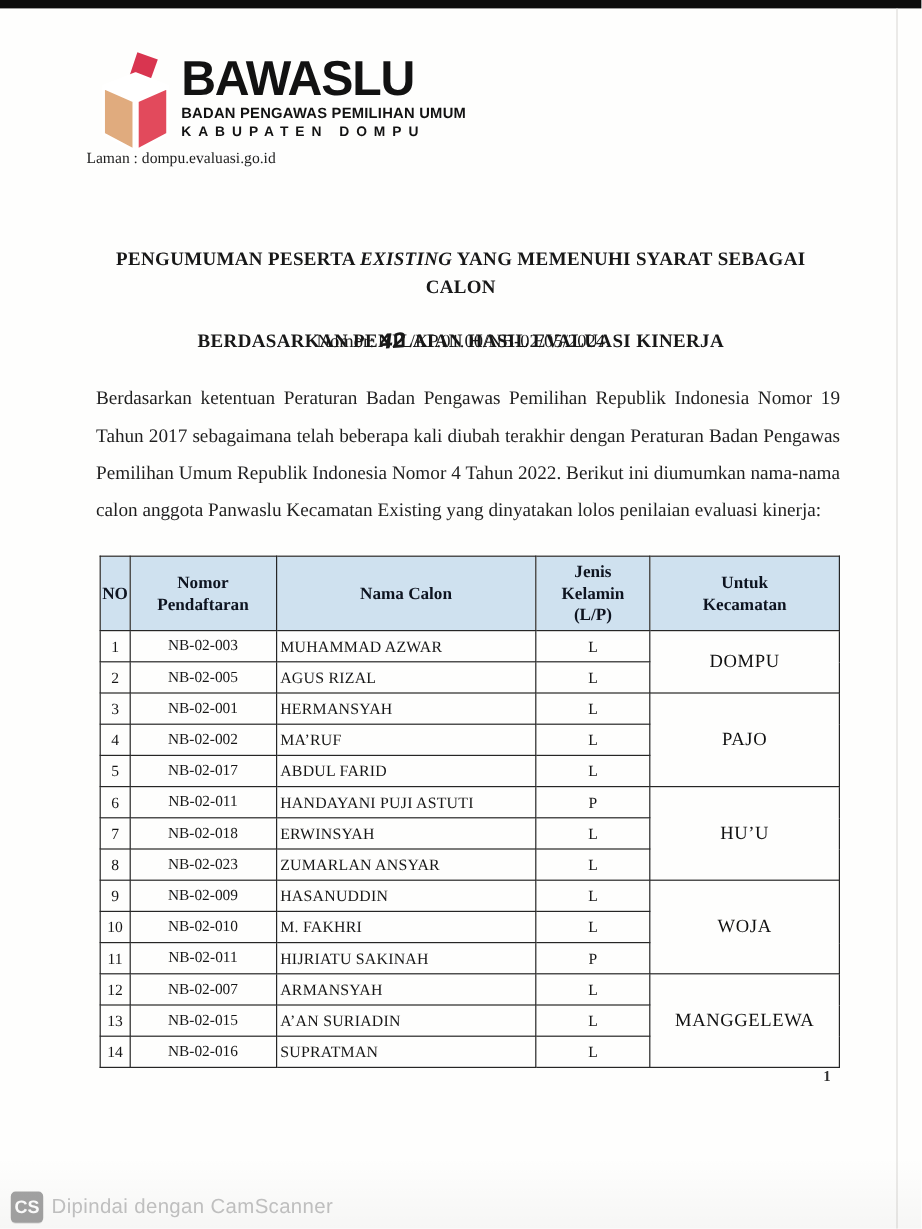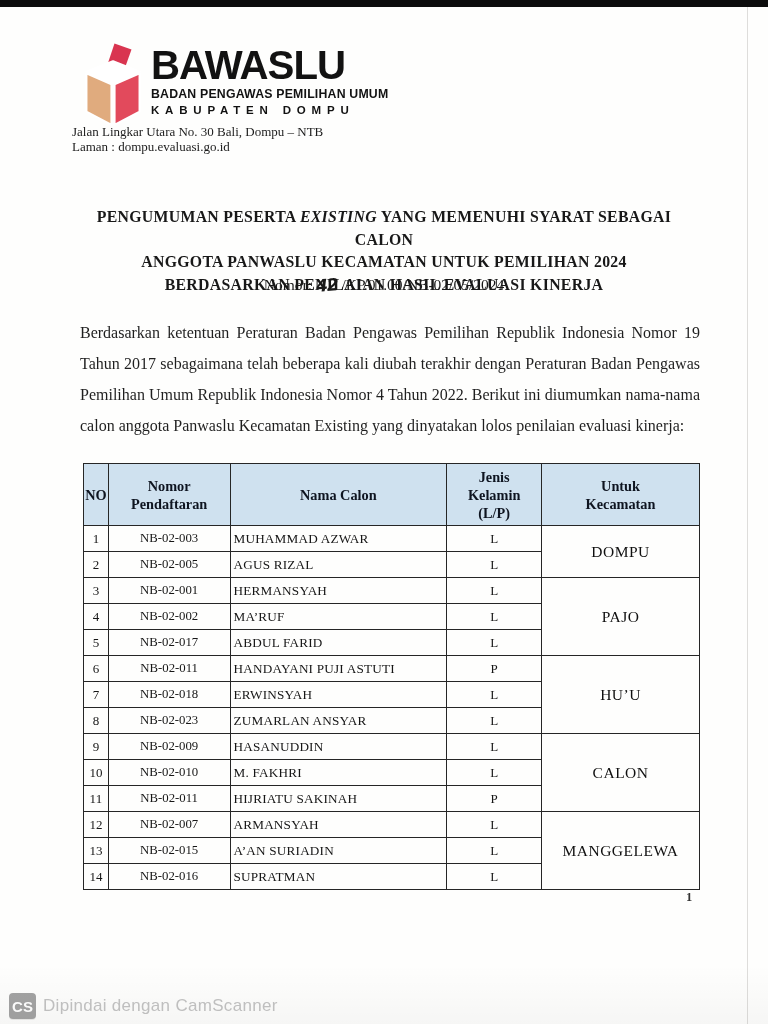--- a/index.html
+++ b/index.html
@@ -85,27 +85,26 @@
     <polygon points="44,33 64,41 60,47 41,39" fill="#ffffff"></polygon>
   </svg>
 
   <div class="org-block">
     <div class="org-name">BAWASLU</div>
     <div class="org-subtitle">BADAN PENGAWAS PEMILIHAN UMUM</div>
     <div class="org-region">KABUPATEN DOMPU</div>
   </div>
 
   <div class="address-block">
-    <div>Jalan Lingkar Utara No. 30 Bali, Dompu – NTB</div>
     <div><span>Laman : </span><span>dompu.evaluasi.go.id</span></div>
   </div>
 
   <div class="title-block">
     <span>PENGUMUMAN PESERTA </span><em>EXISTING</em><span> YANG MEMENUHI SYARAT  SEBAGAI  CALON</span><br>
-    <span>ANGGOTA PANWASLU KECAMATAN UNTUK PEMILIHAN 2024</span><br>
+    <br>
     <span>BERDASARKAN PENILAIAN HASIL EVALUASI KINERJA</span>
   </div>
 
   <div class="nomor-line">
     <span>Nomor: </span><span class="handwritten">42</span><span> /KP.01.00/NB-02/05/2024</span>
   </div>
 
   <div class="body-paragraph">Berdasarkan ketentuan Peraturan Badan Pengawas Pemilihan Republik Indonesia Nomor 19 Tahun 2017 sebagaimana telah beberapa kali diubah terakhir dengan Peraturan Badan Pengawas Pemilihan Umum Republik Indonesia Nomor 4 Tahun 2022. Berikut ini diumumkan nama-nama calon anggota Panwaslu Kecamatan Existing yang dinyatakan lolos penilaian evaluasi kinerja:</div>
 
   <table class="candidates-table">
@@ -172,21 +171,21 @@
           <td class="c-no">8</td>
           <td class="c-nomor">NB-02-023</td>
           <td class="c-nama">ZUMARLAN ANSYAR</td>
           <td class="c-jk">L</td>
         </tr>
         <tr>
           <td class="c-no">9</td>
           <td class="c-nomor">NB-02-009</td>
           <td class="c-nama">HASANUDDIN</td>
           <td class="c-jk">L</td>
-          <td class="c-kec" rowspan="3">CALON</td>
+          <td class="c-kec" rowspan="3">WOJA</td>
         </tr>
         <tr>
           <td class="c-no">10</td>
           <td class="c-nomor">NB-02-010</td>
           <td class="c-nama">M. FAKHRI</td>
           <td class="c-jk">L</td>
         </tr>
         <tr>
           <td class="c-no">11</td>
           <td class="c-nomor">NB-02-011</td>

